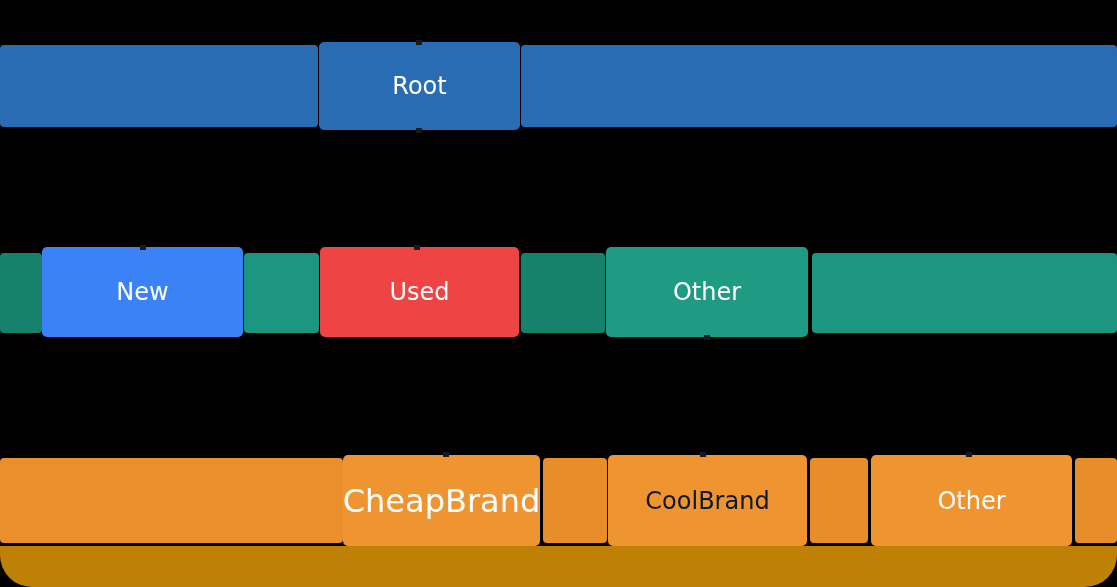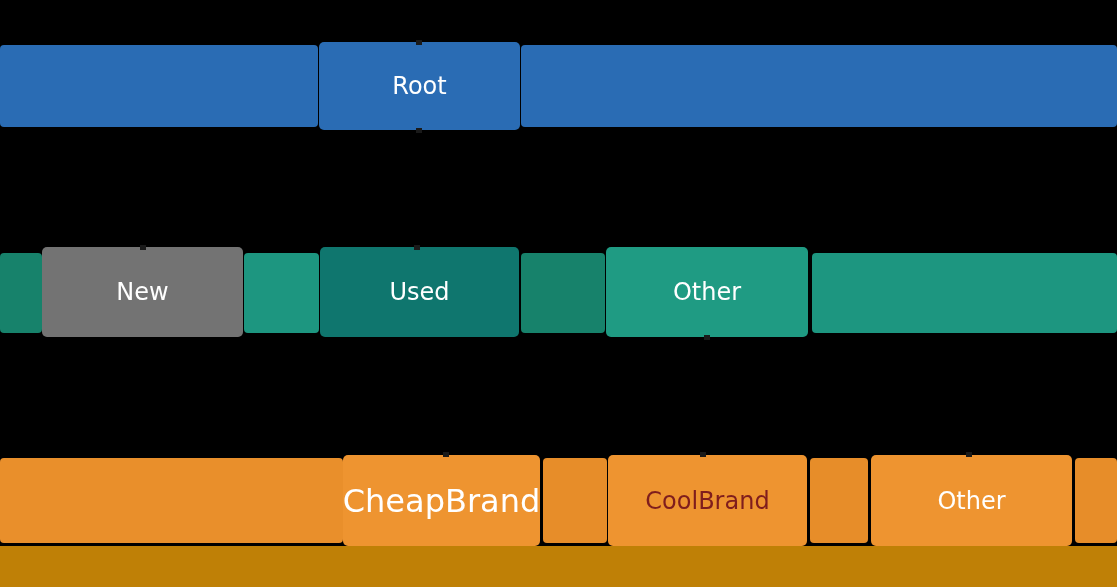--- a/index.html
+++ b/index.html
@@ -25,47 +25,47 @@
     font-size: 24px;
     line-height: 1;
     white-space: nowrap;
   }
   .strip { position: absolute; z-index: 1; }
   .stub { position: absolute; z-index: 3; }
 </style>
 </head>
 <body>
 
-<div class="canvas" style="background: rgb(0, 0, 0);">
+<div class="canvas" style="background: rgb(0, 0, 0); border-radius: 32px;">
   <div id="chart-layers">
       <div class="seg band" style="left: 0px; width: 318px; top: 45px; height: 82px; background: rgb(42, 108, 180);"></div>
       <div class="seg tile" style="left: 319px; width: 201px; top: 42px; height: 88px; background: rgb(42, 108, 180);">
         <span class="tile-label" style="color: rgb(255, 255, 255); font-size: 24px;">Root</span>
       </div>
       <div class="seg band" style="left: 521px; width: 596px; top: 45px; height: 82px; background: rgb(42, 108, 180);"></div>
       <div class="seg band" style="left: 0px; width: 42px; top: 253px; height: 80px; background: rgb(23, 130, 107);"></div>
-      <div class="seg tile" style="left: 42px; width: 201px; top: 247px; height: 90px; background: #737373;">
+      <div class="seg tile" style="left: 42px; width: 201px; top: 247px; height: 90px; background: #3b82f6;">
         <span class="tile-label" style="color: rgb(255, 255, 255); font-size: 24px;">New</span>
       </div>
       <div class="seg band" style="left: 244px; width: 75px; top: 253px; height: 80px; background: rgb(29, 150, 128);"></div>
-      <div class="seg tile" style="left: 320px; width: 199px; top: 247px; height: 90px; background: #0f766e;">
+      <div class="seg tile" style="left: 320px; width: 199px; top: 247px; height: 90px; background: #ef4444;">
         <span class="tile-label" style="color: rgb(255, 255, 255); font-size: 24px;">Used</span>
       </div>
       <div class="seg band" style="left: 521px; width: 84px; top: 253px; height: 80px; background: rgb(23, 130, 107);"></div>
       <div class="seg tile" style="left: 606px; width: 202px; top: 247px; height: 90px; background: rgb(31, 155, 131);">
         <span class="tile-label" style="color: rgb(255, 255, 255); font-size: 24px;">Other</span>
       </div>
       <div class="seg band" style="left: 812px; width: 305px; top: 253px; height: 80px; background: rgb(29, 150, 128);"></div>
       <div class="seg band" style="left: 0px; width: 343px; top: 458px; height: 85px; background: rgb(233, 143, 43);"></div>
       <div class="seg tile" style="left: 343px; width: 197px; top: 455px; height: 91px; background: rgb(238, 148, 48);">
         <span class="tile-label" style="color: rgb(255, 255, 255); font-size: 32px;">CheapBrand</span>
       </div>
       <div class="seg band" style="left: 543px; width: 64px; top: 458px; height: 85px; background: rgb(231, 141, 41);"></div>
       <div class="seg tile" style="left: 608px; width: 199px; top: 455px; height: 91px; background: rgb(238, 148, 48);">
-        <span class="tile-label" style="color: #7f1d1d; font-size: 24px;">CoolBrand</span>
+        <span class="tile-label" style="color: #0f172a; font-size: 24px;">CoolBrand</span>
       </div>
       <div class="seg band" style="left: 810px; width: 58px; top: 458px; height: 85px; background: rgb(231, 141, 41);"></div>
       <div class="seg tile" style="left: 871px; width: 201px; top: 455px; height: 91px; background: rgb(238, 148, 48);">
         <span class="tile-label" style="color: rgb(255, 255, 255); font-size: 24px;">Other</span>
       </div>
       <div class="seg band" style="left: 1075px; width: 42px; top: 458px; height: 85px; background: rgb(231, 141, 41);"></div>
       <div class="strip" style="left: 0px; top: 546px; width: 1117px; height: 41px; background: rgb(191, 128, 6);"></div>
       <div class="stub" style="left: 416px; top: 40px; width: 6px; height: 5px; background: rgb(26, 26, 26);"></div>
       <div class="stub" style="left: 416px; top: 128px; width: 6px; height: 5px; background: rgb(26, 26, 26);"></div>
       <div class="stub" style="left: 140px; top: 245px; width: 6px; height: 5px; background: rgb(26, 26, 26);"></div>

